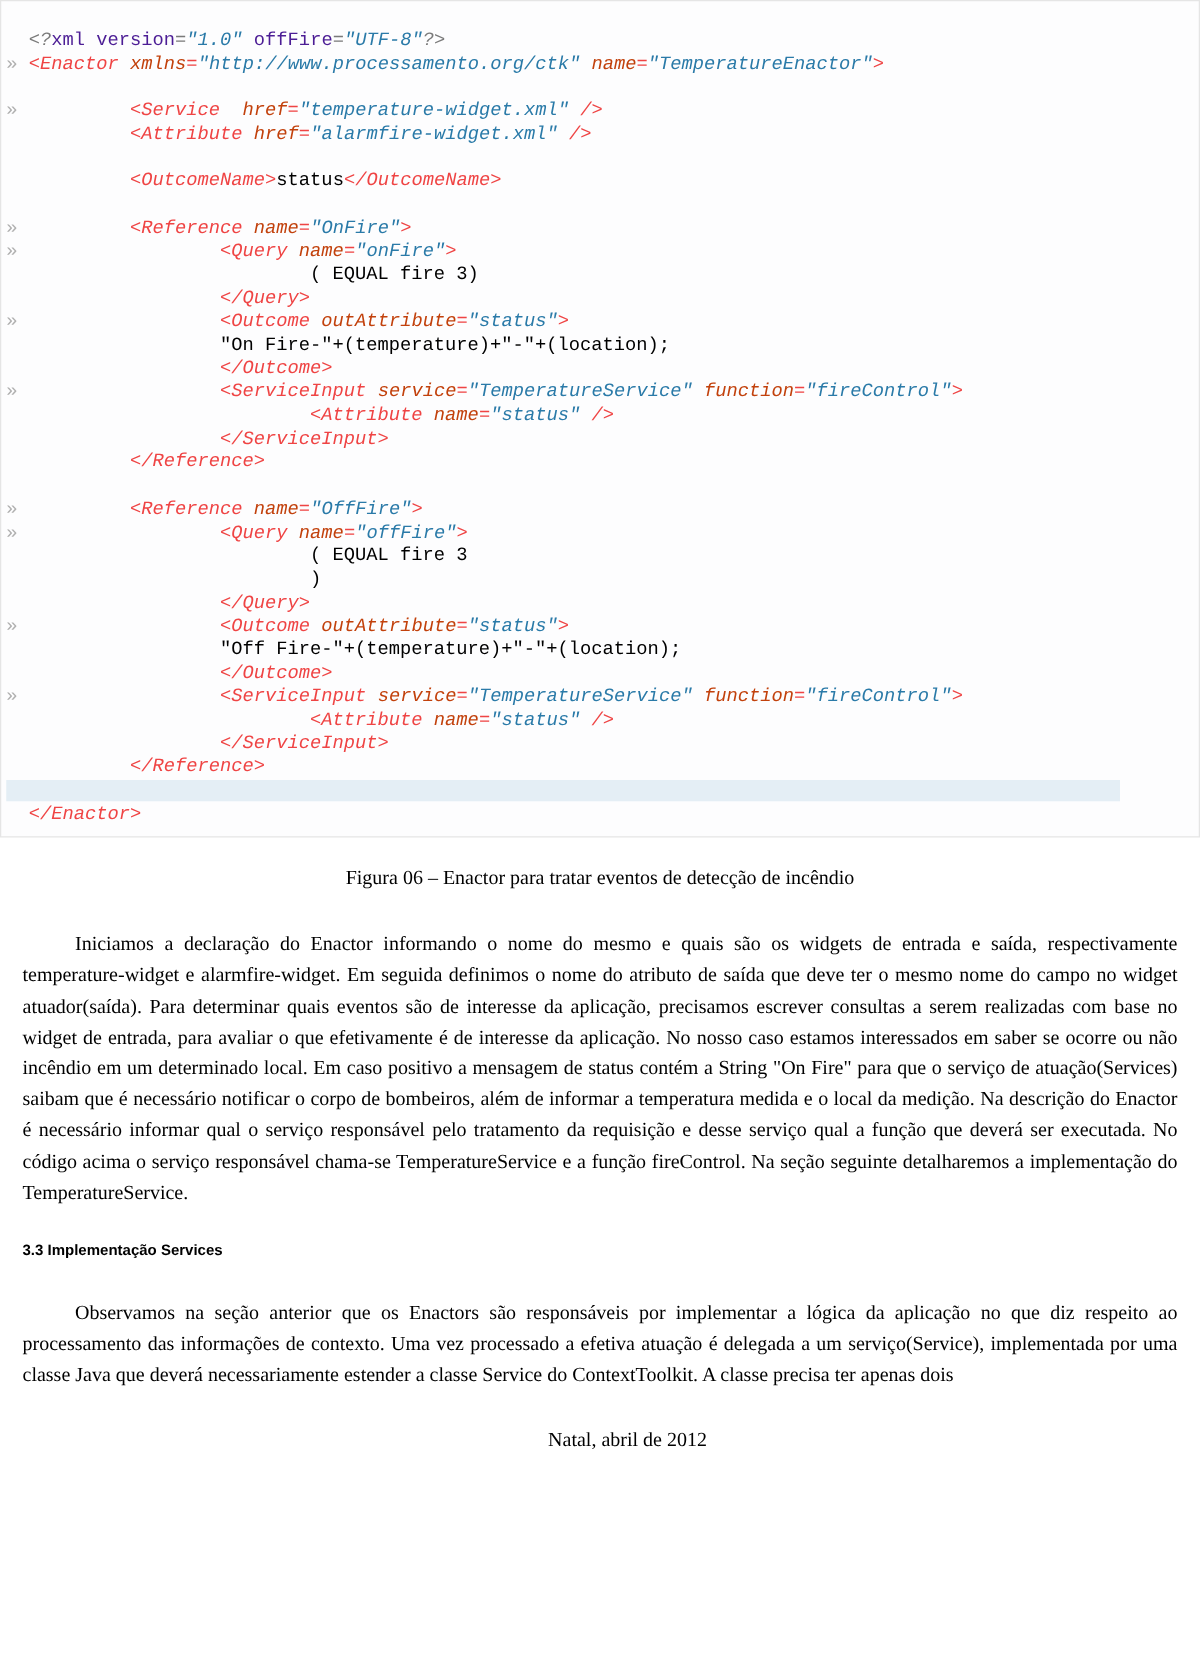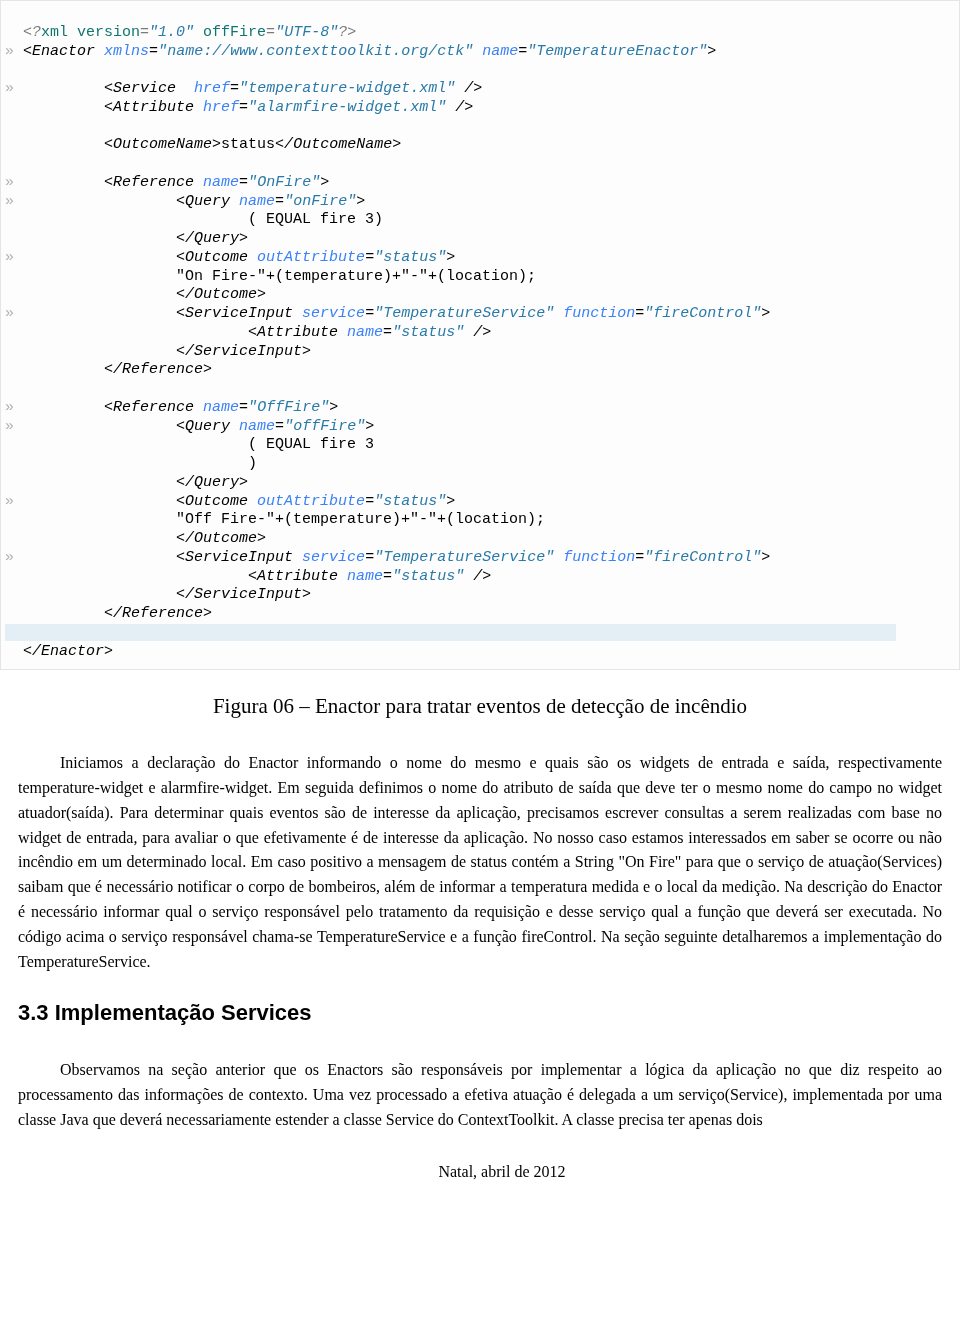--- a/index.html
+++ b/index.html
@@ -16,58 +16,58 @@
     font-size: 15px;
     line-height: 1.25;
     padding: 4px 4px 8px 4px;
     background: #fdfdfe;
     border: 1px solid #e5e5e5;
     white-space: pre;
     overflow-x: auto;
     font-style: italic;
   }
   .code-block .pi { color: #7a7a7a; font-style: italic; }
-  .code-block .tag { color: #000000; }
-  .code-block .attr { color: #3b82f6; }
+  .code-block .tag { color: #ef4444; }
+  .code-block .attr { color: #c2410c; }
   .code-block .val { color: #2a7aa8; font-style: italic; }
   .code-block .txt { color: #000; font-style: normal; }
-  .code-block .plain { color: #0f766e; font-style: normal;}
+  .code-block .plain { color: #4c1d95; font-style: normal;}
   .active-line { background: #e4eef5; }
   .gutter-mark { color: #b0b0b0; font-style: normal; }
   .caption {
     text-align: center;
     margin: 24px 0 20px 0;
-    font-size: 21px;
+    font-size: 16px;
   }
   .body-text {
     margin: 0 18px;
     text-align: justify;
     line-height: 1.55;
   }
   .body-text p { margin: 0; }
   .body-text p.indent { text-indent: 42px; margin-top: 32px; }
   .section-heading {
     margin: 26px 18px 4px 18px;
     font-weight: bold;
-    font-size: 22px;
+    font-size: 12px;
     font-family: Arial, Helvetica, sans-serif;
   }
   .footer {
     text-align: center;
     margin-top: 30px;
     font-size: 16px;
     padding-left: 44px;
   }
 </style>
 </head>
 <body>
 
 <div class="code-block">
 <span class="pi">  &lt;?<span class="plain">xml version</span>=<span class="val">"1.0"</span> <span class="plain">offFire</span>=<span class="val">"UTF-8"</span>?&gt;</span>
-<span class="gutter-mark">»</span> <span class="tag">&lt;<span>Enactor</span></span> <span class="attr">xmlns</span><span class="tag">=</span><span class="val">"<span>name://www.contexttoolkit.org/ctk</span>"</span> <span class="attr">name</span><span class="tag">=</span><span class="val">"<span>TemperatureEnactor</span>"</span><span class="tag">&gt;</span>
+<span class="gutter-mark">»</span> <span class="tag">&lt;<span>Enactor</span></span> <span class="attr">xmlns</span><span class="tag">=</span><span class="val">"<span>http://www.processamento.org/ctk</span>"</span> <span class="attr">name</span><span class="tag">=</span><span class="val">"<span>TemperatureEnactor</span>"</span><span class="tag">&gt;</span>
 
 <span class="gutter-mark">»</span>          <span class="tag">&lt;<span>Service</span></span>  <span class="attr">href</span><span class="tag">=</span><span class="val">"<span>temperature-widget.xml</span>"</span> <span class="tag">/&gt;</span>
            <span class="tag">&lt;<span>Attribute</span></span> <span class="attr">href</span><span class="tag">=</span><span class="val">"<span>alarmfire-widget.xml</span>"</span> <span class="tag">/&gt;</span>
 
            <span class="tag">&lt;<span>OutcomeName</span>&gt;</span><span class="txt">status</span><span class="tag">&lt;/<span>OutcomeName</span>&gt;</span>
 
 <span class="gutter-mark">»</span>          <span class="tag">&lt;<span>Reference</span></span> <span class="attr">name</span><span class="tag">=</span><span class="val">"<span>OnFire</span>"</span><span class="tag">&gt;</span>
 <span class="gutter-mark">»</span>                  <span class="tag">&lt;<span>Query</span></span> <span class="attr">name</span><span class="tag">=</span><span class="val">"<span>onFire</span>"</span><span class="tag">&gt;</span>
                            <span class="txt">( EQUAL fire 3)</span>
                    <span class="tag">&lt;/<span>Query</span>&gt;</span>

